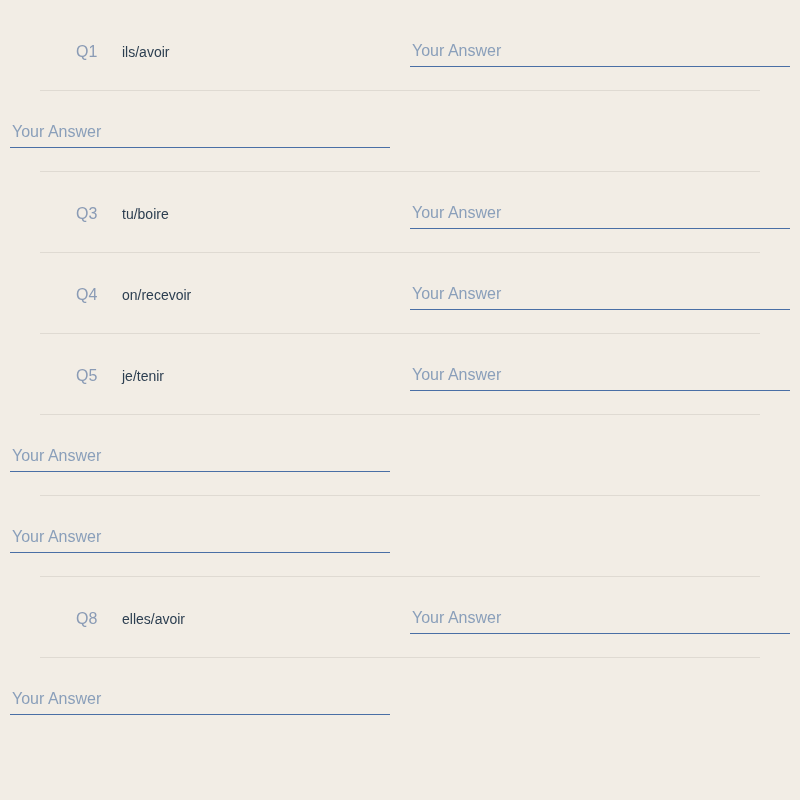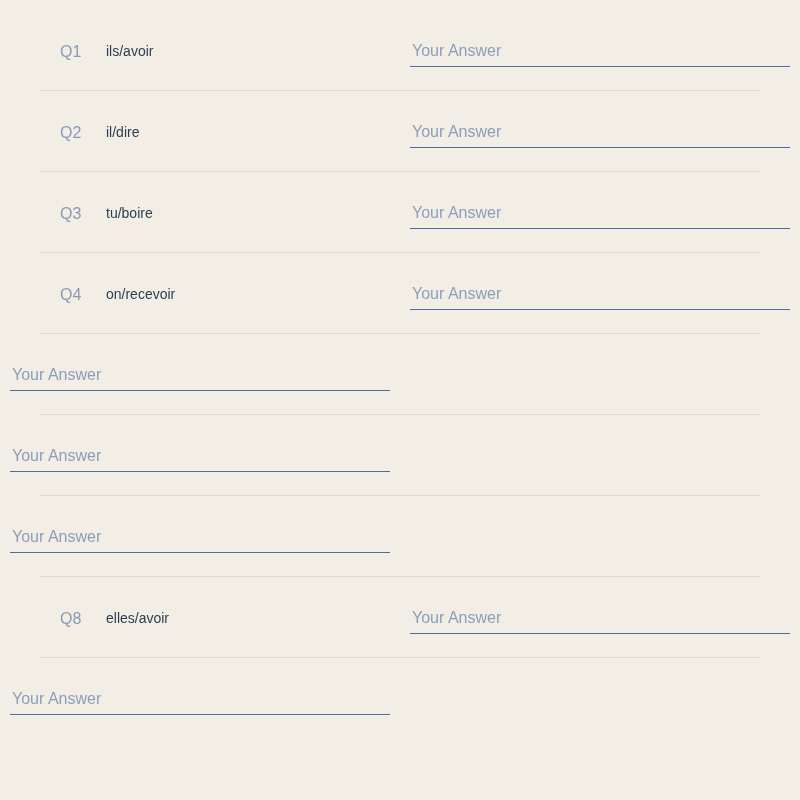--- a/index.html
+++ b/index.html
@@ -28,23 +28,23 @@
     .question-row {
       display: flex;
       align-items: center;
       padding: 12px 0 8px 0;
       border-bottom: none;
       min-height: 80px;
     }
 
     .question-left {
       display: flex;
-      align-items: flex-start;
+      align-items: center;
       width: 50%;
-      padding-left: 60px;
+      padding-left: 76px;
     }
 
     .question-number {
       color: #8a9bb5;
       font-size: 16px;
       font-weight: 400;
       margin-right: 18px;
       font-family: Arial, sans-serif;
       min-width: 28px;
     }
@@ -94,24 +94,20 @@
       <div class="question-left">
         <span class="question-number">Q1</span>
         <span class="question-text">ils/avoir</span>
       </div>
       <div class="question-right">
         <input type="text" class="answer-input" placeholder="Your Answer" style="">
       </div>
     </div>
     <div class="divider"></div>
     <div class="question-row">
-      <div class="question-left">
-        <span class="question-number">Q2</span>
-        <span class="question-text">il/dire</span>
-      </div>
       <div class="question-right">
         <input type="text" class="answer-input" placeholder="Your Answer" style="">
       </div>
     </div>
     <div class="divider"></div>
     <div class="question-row">
       <div class="question-left">
         <span class="question-number">Q3</span>
         <span class="question-text">tu/boire</span>
       </div>
@@ -124,20 +120,24 @@
       <div class="question-left">
         <span class="question-number">Q4</span>
         <span class="question-text">on/recevoir</span>
       </div>
       <div class="question-right">
         <input type="text" class="answer-input" placeholder="Your Answer" style="">
       </div>
     </div>
     <div class="divider"></div>
     <div class="question-row">
+      <div class="question-left">
+        <span class="question-number">Q5</span>
+        <span class="question-text">je/tenir</span>
+      </div>
       <div class="question-right">
         <input type="text" class="answer-input" placeholder="Your Answer" style="">
       </div>
     </div>
     <div class="divider"></div>
     <div class="question-row">
       <div class="question-right">
         <input type="text" class="answer-input" placeholder="Your Answer" style="">
       </div>
     </div>

